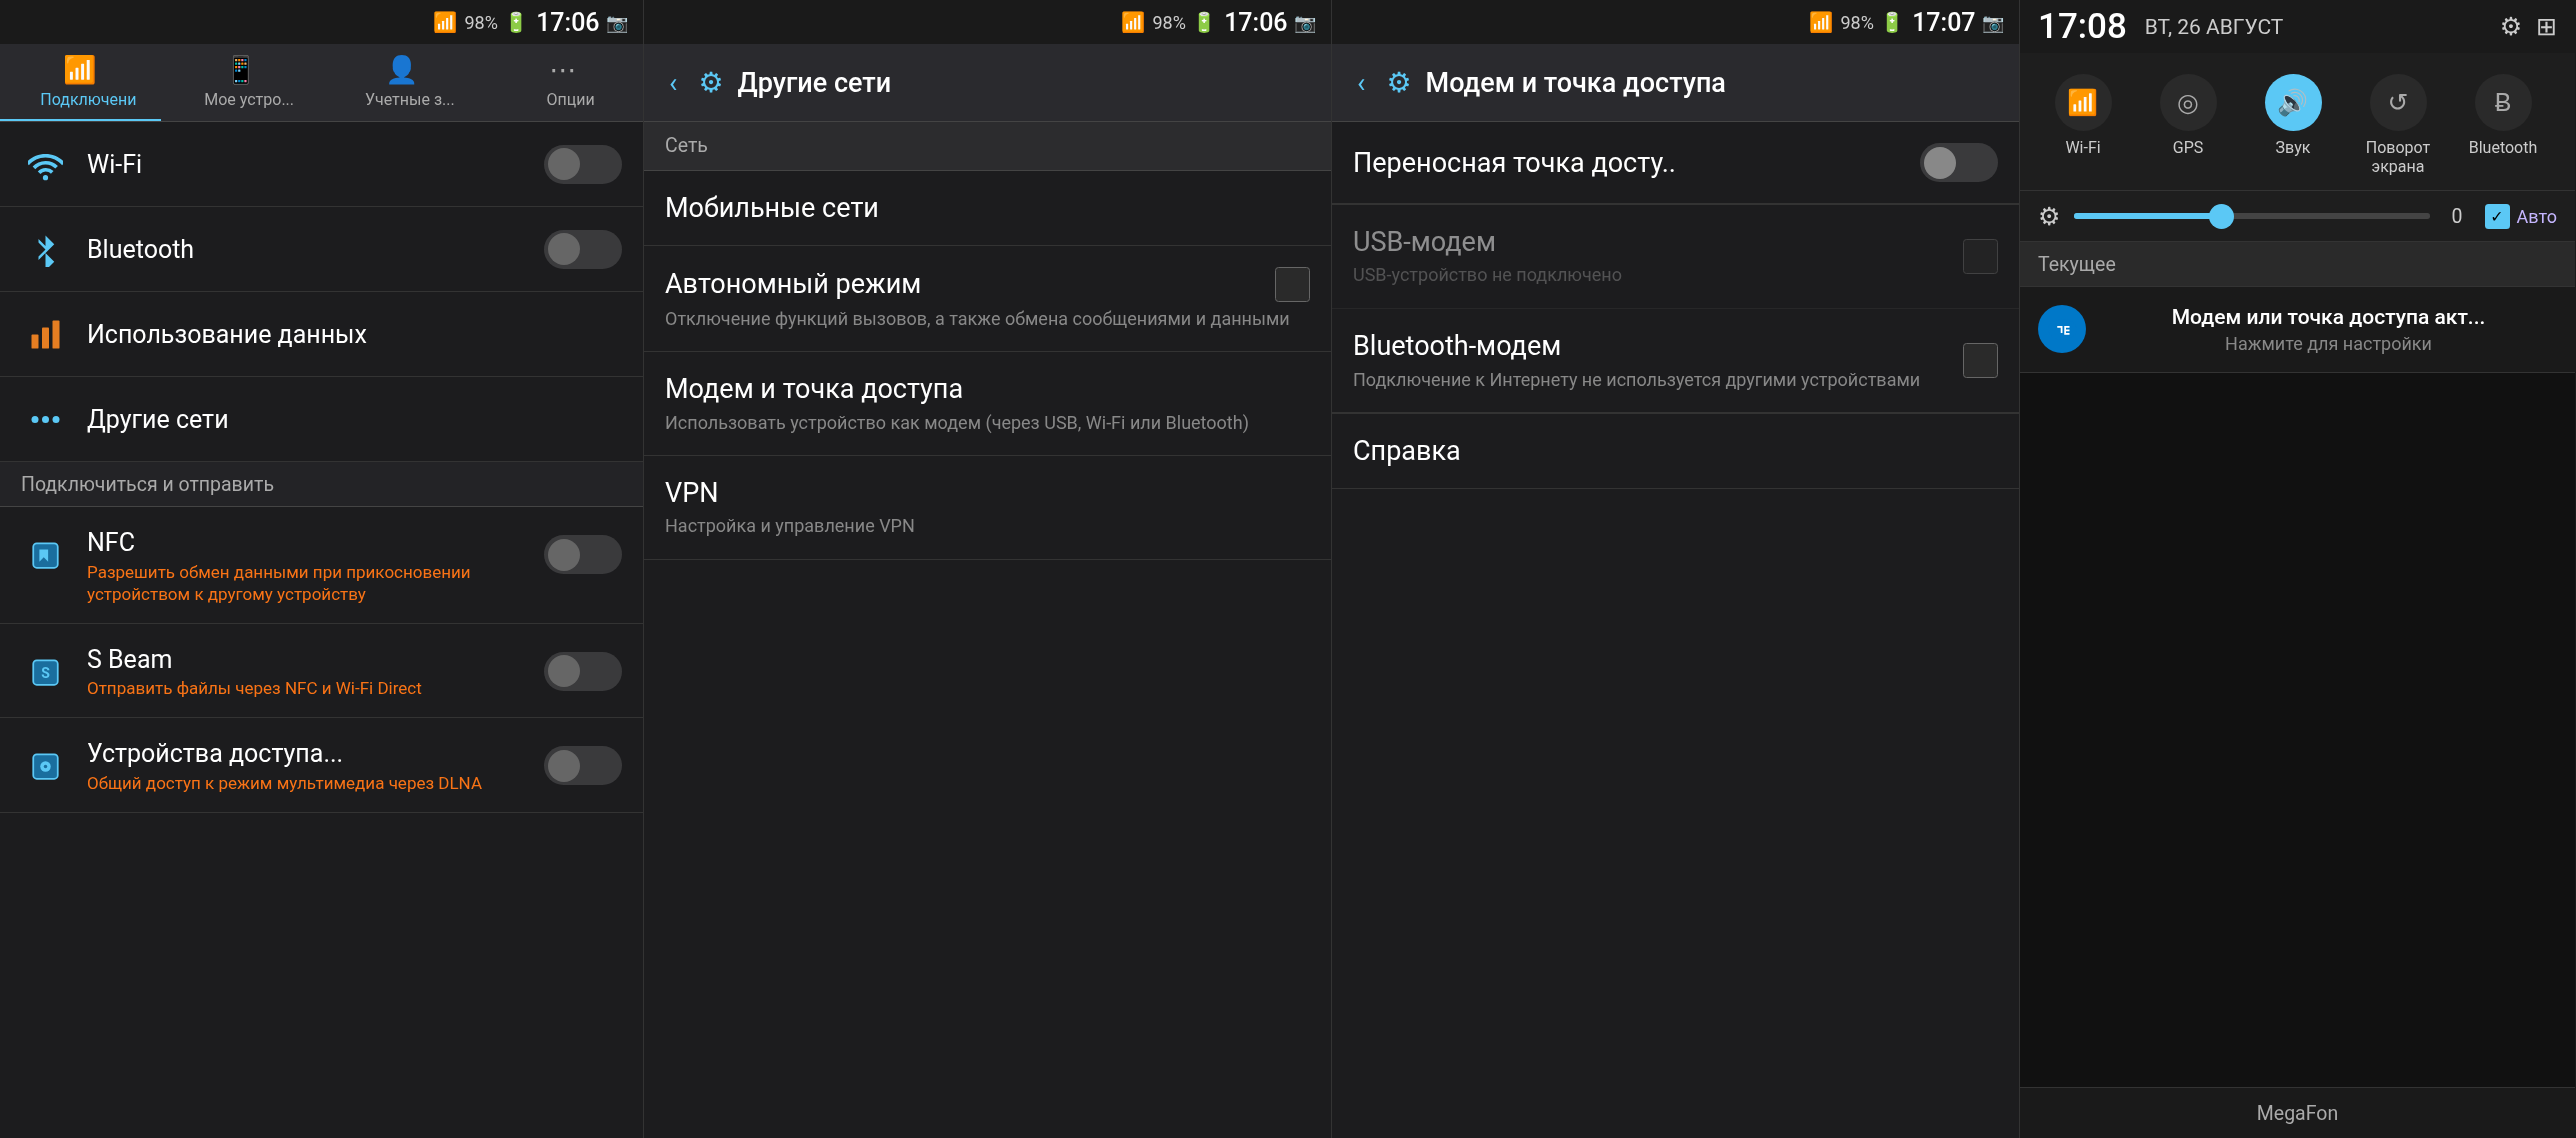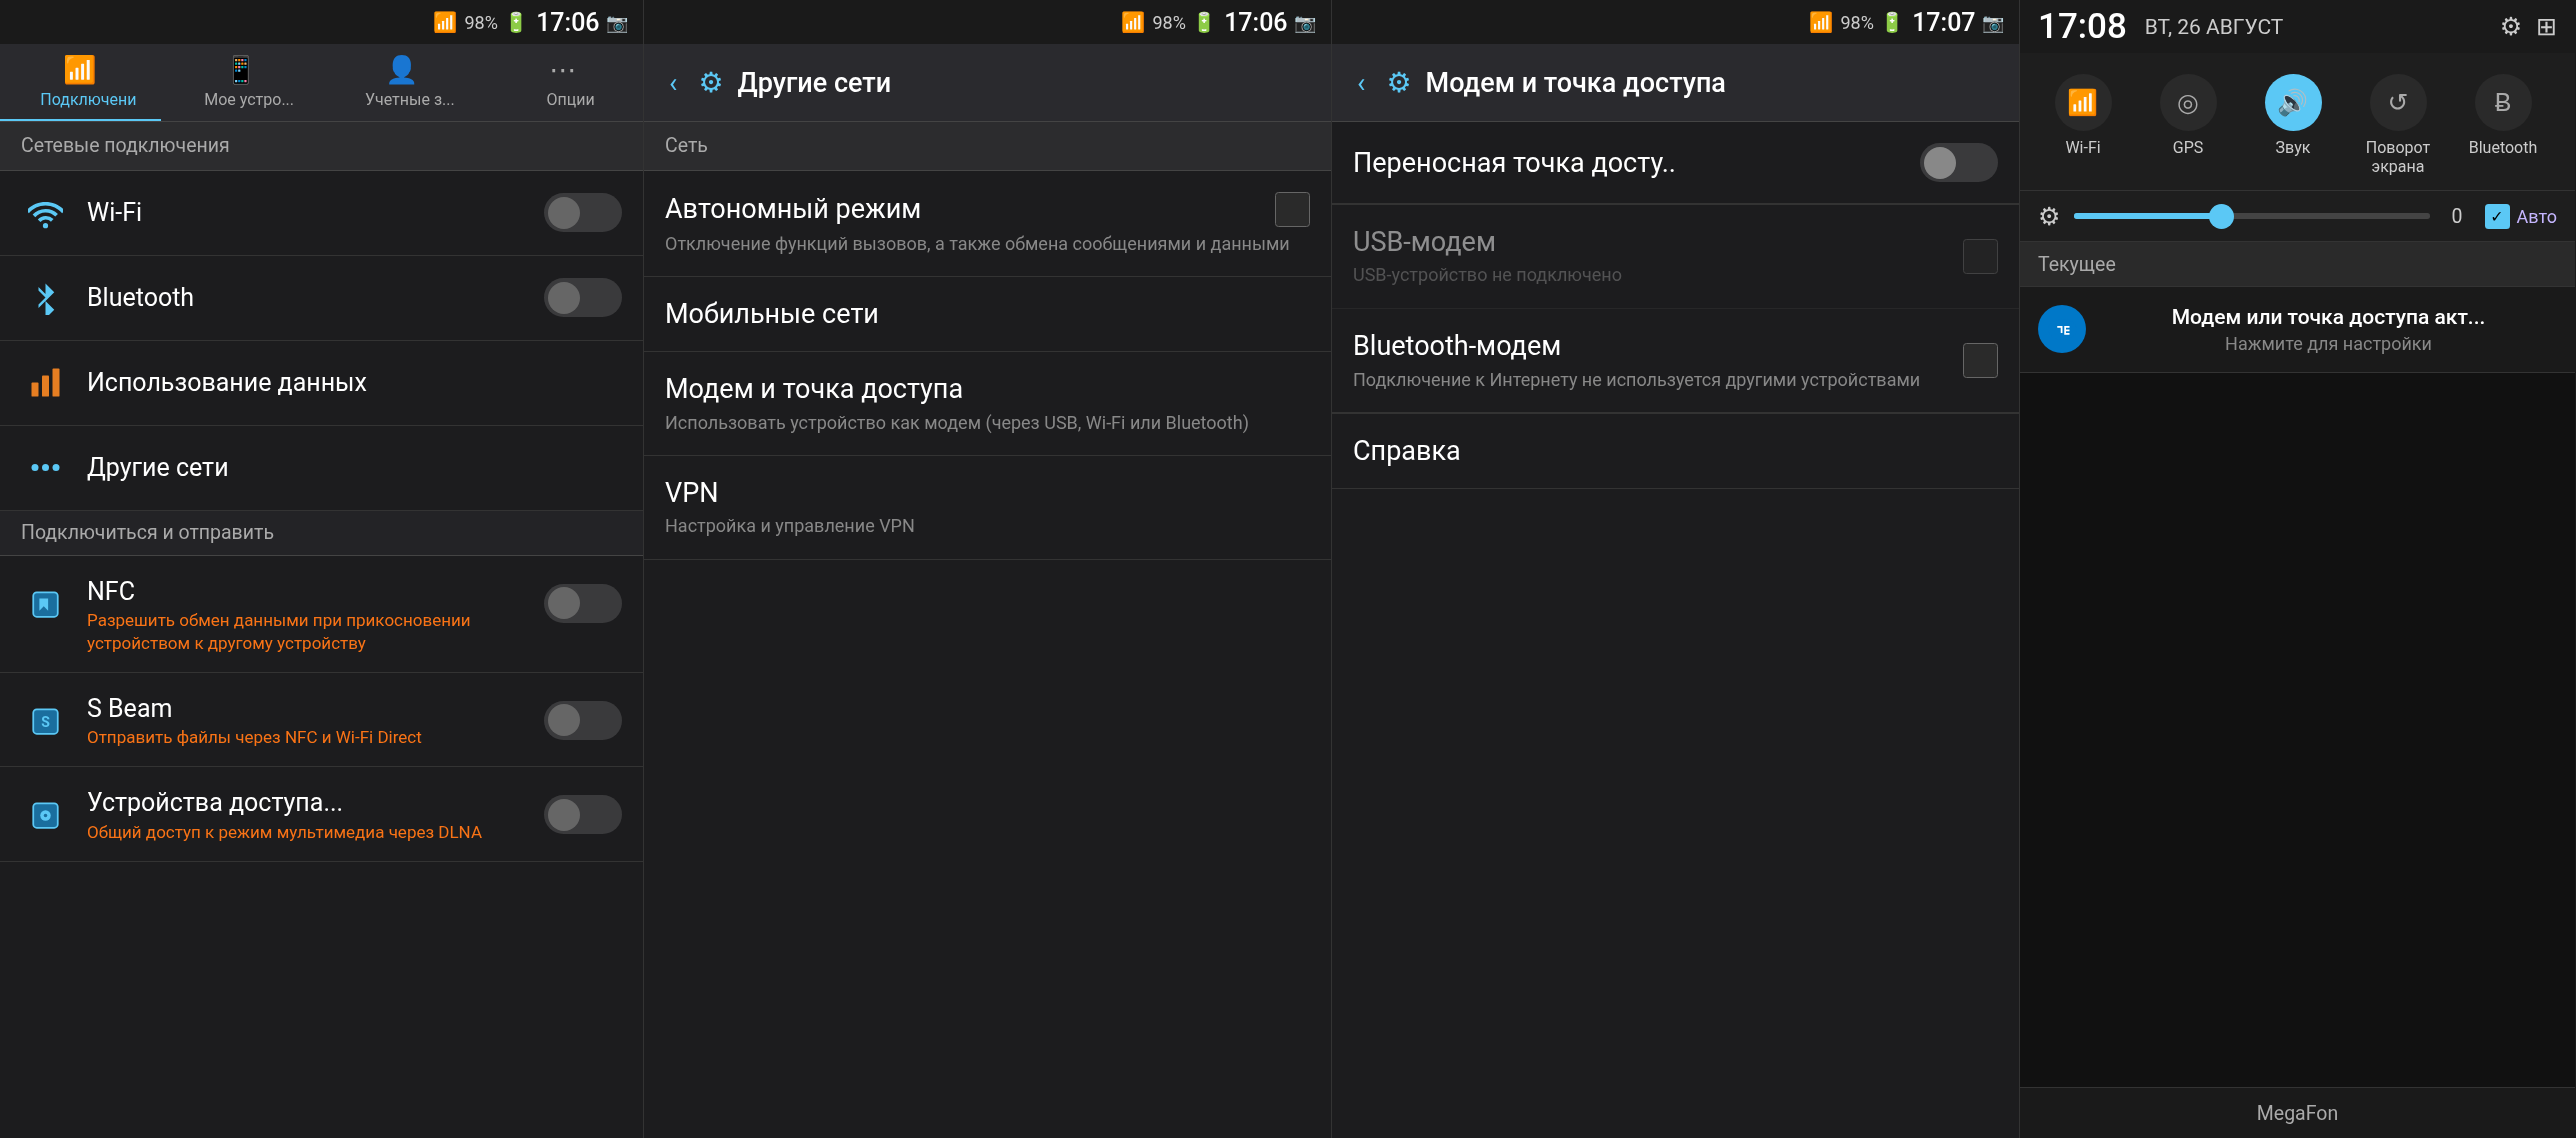--- a/index.html
+++ b/index.html
@@ -124,23 +124,20 @@
     <div class="tab-item">
       <span class="tab-icon">👤</span>
       <span class="tab-label">Учетные з...</span>
     </div>
     <div class="tab-item">
       <span class="tab-icon">⋯</span>
       <span class="tab-label">Опции</span>
     </div>
   </div>
 
-  <div class="section-header">
-    <span>Сетевые подключения</span>
-  </div>
 
   <div class="settings-item">
     <div class="settings-item-icon">
       <svg viewBox="0 0 40 40" fill="none">
         <path d="M20 32a3 3 0 1 0 0 6 3 3 0 0 0 0-6z" fill="#5bc8f5"></path>
         <path d="M20 24c-3.5 0-6.6 1.5-8.8 3.9l3 3A8.9 8.9 0 0 1 20 28c2.4 0 4.6.9 6.2 2.5l3-3A12.9 12.9 0 0 0 20 24z" fill="#5bc8f5"></path>
         <path d="M20 16c-5.8 0-11 2.4-14.7 6.3l3 3A15.9 15.9 0 0 1 20 20c4.4 0 8.3 1.8 11.2 4.7l3-3A19.9 19.9 0 0 0 20 16z" fill="#5bc8f5"></path>
         <path d="M20 8C11.2 8 3.3 11.7-2 17.8l3 3C5.8 15.3 12.5 12 20 12s14.2 3.3 19 8.8l3-3C36.7 11.7 28.8 8 20 8z" fill="#5bc8f5"></path>
       </svg>
     </div>
@@ -259,29 +256,29 @@
     <span class="back-btn">‹</span>
     <span class="header-icon">⚙</span>
     <span class="header-title">Другие сети</span>
   </div>
 
   <div class="net-section-header">
     <span>Сеть</span>
   </div>
 
   <div class="net-item">
+    <div class="net-item-title">Мобильные сети</div>
+  </div>
+
+  <div class="net-item">
     <div class="net-item-row">
       <div class="net-item-title">Автономный режим</div>
       <div class="net-checkbox"></div>
     </div>
     <div class="net-item-desc">Отключение функций вызовов, а также обмена сообщениями и данными</div>
-  </div>
-
-  <div class="net-item">
-    <div class="net-item-title">Мобильные сети</div>
   </div>
 
   <div class="net-item">
     <div class="net-item-title">Модем и точка доступа</div>
     <div class="net-item-desc">Использовать устройство как модем (через USB, Wi-Fi или Bluetooth)</div>
   </div>
 
   <div class="net-item">
     <div class="net-item-title">VPN</div>
     <div class="net-item-desc">Настройка и управление VPN</div>

